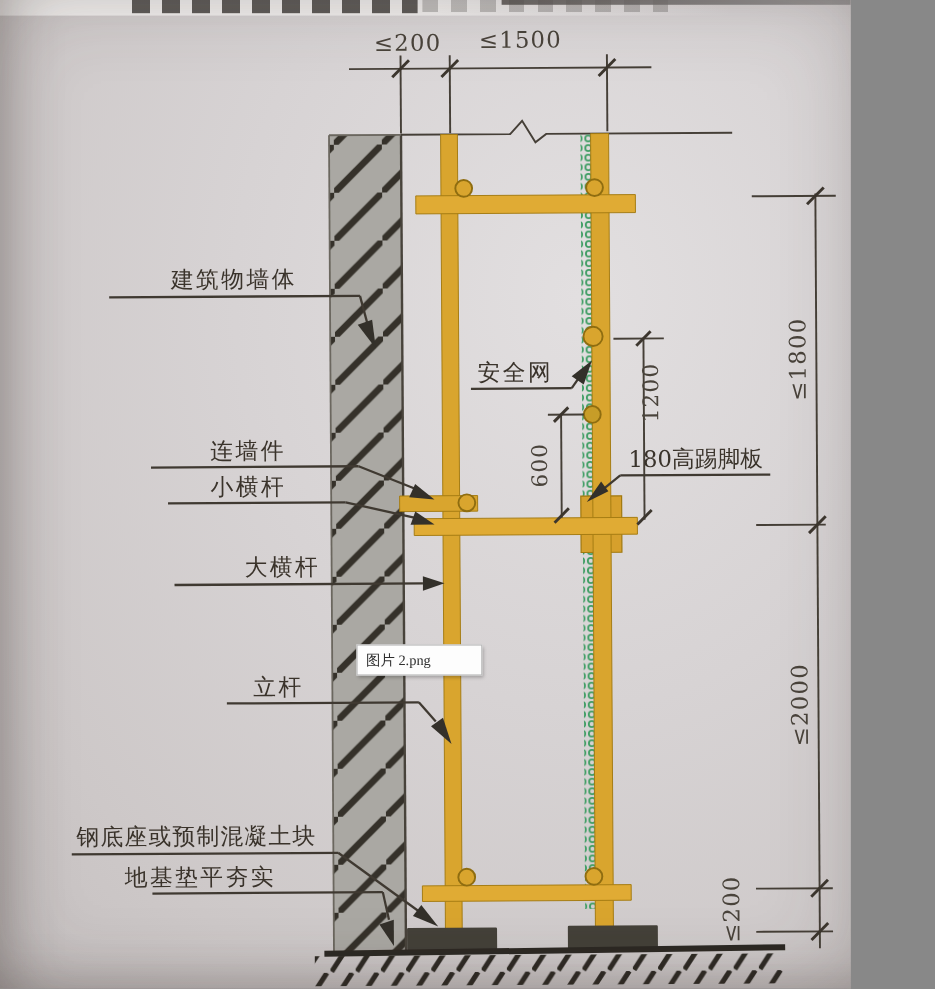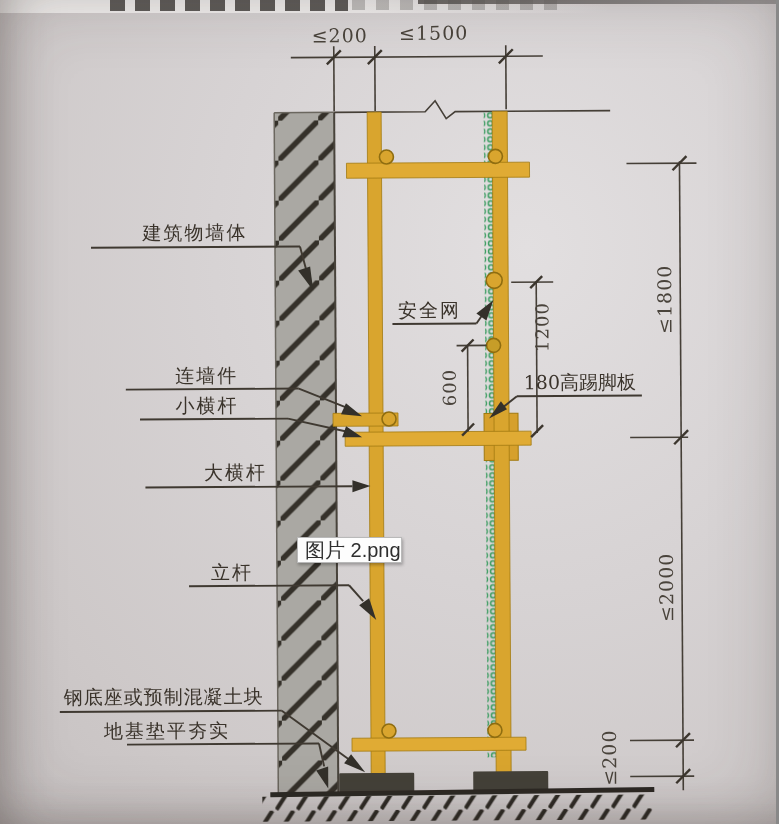--- a/index.html
+++ b/index.html
@@ -1,17 +1,17 @@
 <!DOCTYPE html>
 <html><head>
 <meta charset="utf-8">
 <style>
   html,body{margin:0;padding:0;background:#888;}
   .photo{
-    position:relative;width:776px;height:824px;overflow:hidden;
+    position:relative;width:709px;height:824px;overflow:hidden;
     background:radial-gradient(ellipse at 68% 30%, #e2dfe0 0%, #d7d3d4 42%, #cdc8c8 78%, #c5c0c0 100%);
     font-family:"DejaVu Sans", sans-serif;
   }
   .top-strip{position:absolute;left:0;top:0;width:610px;height:13px;
     background:linear-gradient(to right,#f1efee 60%,rgba(241,239,238,0));}
   .top-marks-bold{position:absolute;left:110px;top:0;width:238px;height:11px;opacity:.85;
     background:repeating-linear-gradient(90deg,#45423f 0 15px,transparent 15px 25px);}
   .top-marks-faint{position:absolute;left:352px;top:0;width:205px;height:10px;opacity:.28;
     background:repeating-linear-gradient(90deg,#45423f 0 13px,transparent 13px 24px);}
   .top-edge{position:absolute;left:418px;right:0;top:0;height:4px;opacity:.85;
@@ -25,21 +25,21 @@
   .tick45{stroke:#3c362e;stroke-width:2.4;}
   .leader{stroke:#3f3931;stroke-width:1.9;fill:none;}
   .arrow{fill:#33302a;}
   .lbl{font-family:"DejaVu Serif", serif;font-size:19px;fill:#3a332b;letter-spacing:2px;}
   .dim{font-family:"DejaVu Serif", serif;font-size:19px;fill:#49433b;letter-spacing:1px;}
   .dim-small{font-family:"DejaVu Serif", serif;font-size:18px;fill:#49433b;letter-spacing:1px;}
 
   .tooltip{
     position:absolute;left:297px;top:537px;width:96px;height:24px;
     background:#fdfdfd;border:1px solid #b9b9b9;box-shadow:1px 2px 3px rgba(0,0,0,.28);
-    font-family:Liberation Sans, sans-serif;font-size:20px;color:#2e2e2e;
+    font-family:Liberation Serif, serif;font-size:12px;color:#2e2e2e;
     line-height:24px;padding-left:7px;white-space:nowrap;z-index:5;
   }
 </style>
 </head>
 <body>
 
 <div class="photo">
 
   <div class="top-strip">
     <div class="top-marks-bold"></div>

